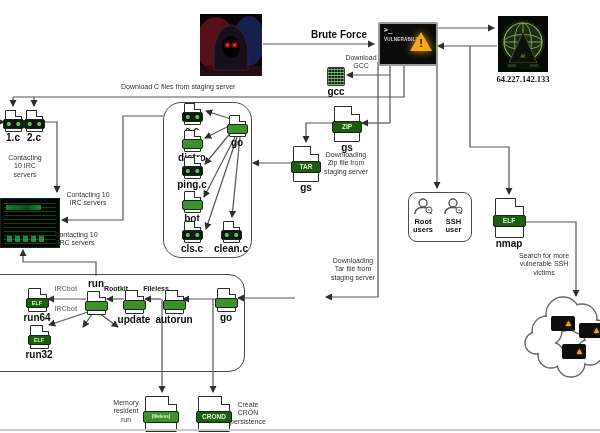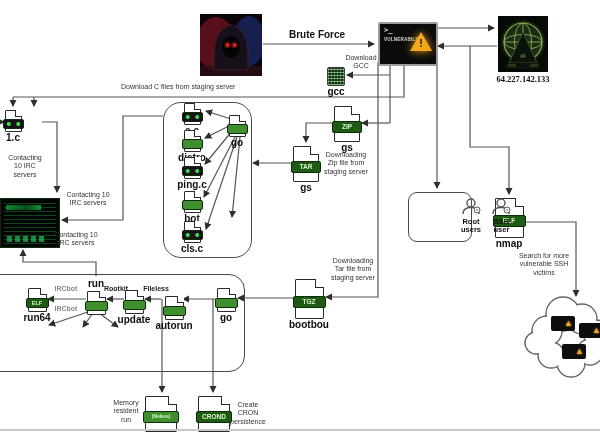--- a/index.html
+++ b/index.html
@@ -211,29 +211,36 @@
       <rect x="32" y="48" width="8" height="3" fill="#243a16"></rect>
       <text x="25" y="42" text-anchor="middle" font-size="7" fill="#7fbf4f">☠</text>
     </svg>
   </div>
   <div class="ip" style="left:490px;top:74px;width:66px;font-family:Liberation Serif, serif;">64.227.142.133</div>
 
   <div class="img-node terminal">
     <div class="term-patch"></div>
   </div>
 
-  <div class="big-label" style="left:278px;top:29px;padding-left:11px;">Brute Force</div>
+  <div class="big-label" style="left:300px;top:29px;padding-left:11px;">Brute Force</div>
 
   <div class="file" style="left:-7px;top:110px;width:40px;">
     <div class="page p15">
         <span class="fold"></span>
         <span class="badge cdots"></span>
       </div>
     <div class="flabel">1.c</div>
   </div>
+  <div class="file" style="left:14px;top:110px;width:40px;">
+    <div class="page p15">
+        <span class="fold"></span>
+        <span class="badge cdots"></span>
+      </div>
+    <div class="flabel">2.c</div>
+  </div>
 
   <div class="file" style="left:172px;top:103px;width:40px;">
     <div class="page p15">
         <span class="fold"></span>
         <span class="badge cdots"></span>
       </div>
     <div class="flabel">a.c</div>
   </div>
   <div class="file" style="left:217px;top:115px;width:40px;">
     <div class="page p15">
@@ -262,20 +269,27 @@
         <span class="badge cdots"></span>
       </div>
     <div class="flabel">ping.c</div>
   </div>
   <div class="file" style="left:172px;top:221px;width:40px;">
     <div class="page p15">
         <span class="fold"></span>
         <span class="badge cdots"></span>
       </div>
     <div class="flabel">cls.c</div>
+  </div>
+  <div class="file" style="left:211px;top:221px;width:40px;">
+    <div class="page p15">
+        <span class="fold"></span>
+        <span class="badge cdots"></span>
+      </div>
+    <div class="flabel">clean.c</div>
   </div>
 
   <div class="file" style="left:316px;top:67px;width:40px;">
     <div class="chipicon"></div>
     <div class="flabel">gcc</div>
   </div>
 
   <div class="file" style="left:327px;top:106px;width:40px;">
     <div class="page p24">
         <span class="fold"></span>
@@ -283,27 +297,20 @@
       </div>
     <div class="flabel">gs</div>
   </div>
   <div class="file" style="left:286px;top:146px;width:40px;">
     <div class="page p24">
         <span class="fold"></span>
         <span class="badge">TAR</span>
       </div>
     <div class="flabel">gs</div>
   </div>
-  <div class="file" style="left:289px;top:279px;width:40px;">
-    <div class="page p27">
-        <span class="fold"></span>
-        <span class="badge">TGZ</span>
-      </div>
-    <div class="flabel">bootbou</div>
-  </div>
   <div class="file" style="left:489px;top:198px;width:40px;">
     <div class="page p27">
         <span class="fold"></span>
         <span class="badge">ELF</span>
       </div>
     <div class="flabel">nmap</div>
   </div>
 
   <div class="file" style="left:17px;top:288px;width:40px;">
     <div class="page p17">
@@ -319,49 +326,56 @@
       </div>
     <div class="flabel">update</div>
   </div>
   <div class="file" style="left:76px;top:279px;width:40px;">
     <div class="flabel above">run</div>
     <div class="page p17">
         <span class="fold"></span>
         <span class="badge lite"></span>
       </div>
   </div>
-  <div class="file" style="left:152px;top:296px;width:44px;">
+  <div class="file" style="left:152px;top:290px;width:44px;">
     <div class="page p17">
         <span class="fold"></span>
         <span class="badge lite"></span>
       </div>
     <div class="flabel">autorun</div>
   </div>
   <div class="file" style="left:206px;top:288px;width:40px;">
     <div class="page p17">
         <span class="fold"></span>
         <span class="badge lite"></span>
       </div>
     <div class="flabel">go</div>
+  </div>
+  <div class="file" style="left:19px;top:325px;width:40px;">
+    <div class="page p17">
+        <span class="fold"></span>
+        <span class="badge">ELF</span>
+      </div>
+    <div class="flabel">run32</div>
   </div>
 
   <div class="file" style="left:145px;top:396px;width:30px;">
     <div class="page p30">
         <span class="fold"></span>
         <span class="badge lite" style="font-size:4.6px;">(fileless)</span>
       </div>
   </div>
   <div class="file" style="left:198px;top:396px;width:30px;">
     <div class="page p30">
         <span class="fold"></span>
         <span class="badge">CROND</span>
       </div>
   </div>
 
-  <div class="node-layer" style="left:410px;top:198px;width:60px;height:40px;position:absolute;padding-left:48px;">
+  <div class="node-layer" style="left:410px;top:198px;width:60px;height:40px;position:absolute;">
     <span class="person">
       <svg width="24" height="16" viewBox="0 0 24 16">
         <circle cx="12" cy="5" r="4" fill="none" stroke="#555" stroke-width="1.4"></circle>
         <path d="M4,16 C4,11 8,9.5 12,9.5 C16,9.5 20,11 20,16" fill="none" stroke="#555" stroke-width="1.4"></path>
         <circle cx="18" cy="12" r="3" fill="#fff" stroke="#555" stroke-width="1"></circle>
         <line x1="16.8" y1="12" x2="19.2" y2="12" stroke="#555" stroke-width="0.9"></line>
       </svg>
       <div class="plabel">Root users</div>
     </span>
     <span class="person">

